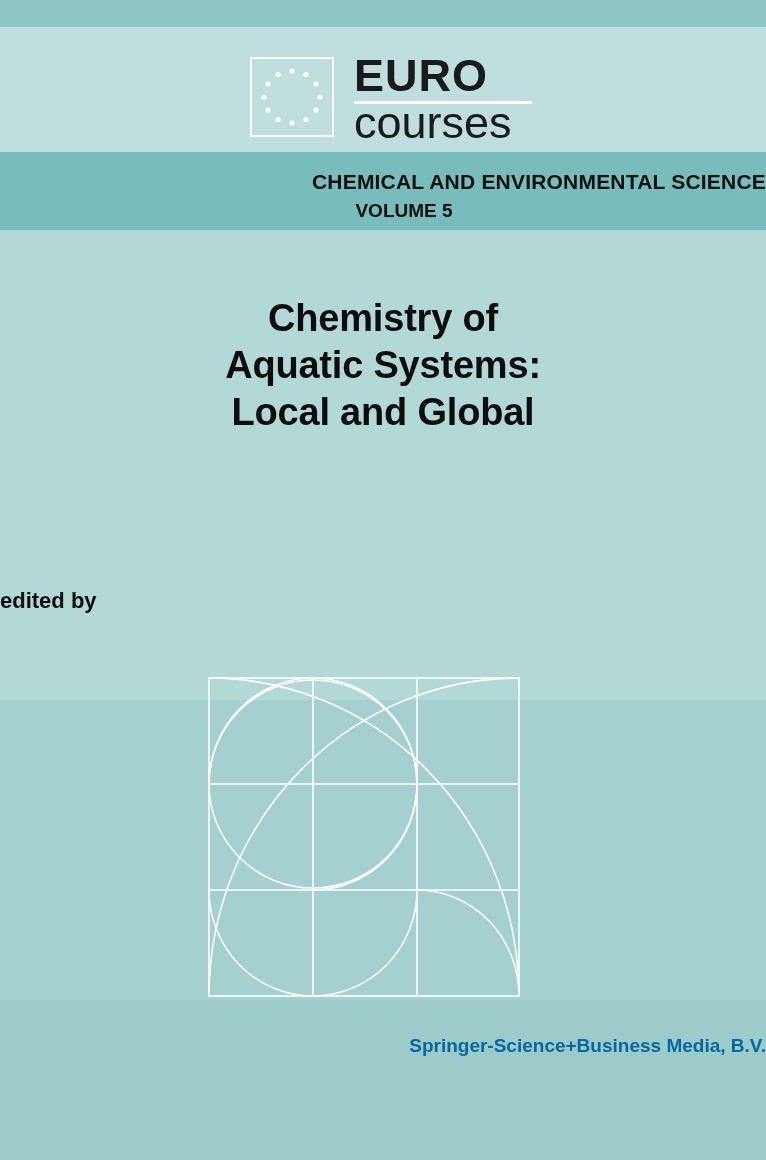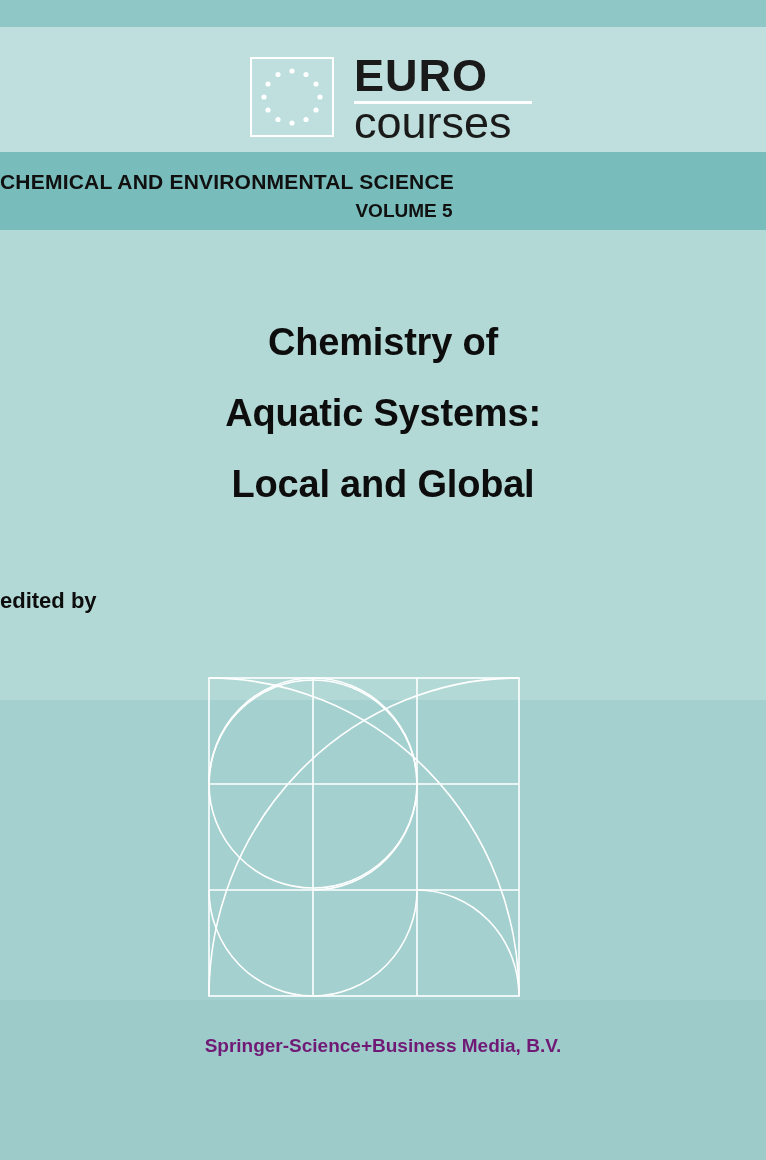--- a/index.html
+++ b/index.html
@@ -104,21 +104,21 @@
     line-height: 48px;
     letter-spacing: 0px;
   }
 
   
   .series-title {
     position: absolute;
     left: 0;
     top: 170px;
     width: 766px;
-    text-align: left;
+    text-align: right;
     font-size: 21px;
     font-weight: bold;
     color: #101010;
     letter-spacing: 0.2px;
   }
   .series-volume {
     position: absolute;
     left: 0;
     top: 200px;
     width: 766px;
@@ -135,21 +135,21 @@
     left: 63px;
     top: 295px;
     width: 640px;
     text-align: center;
     font-size: 38px;
     font-weight: bold;
     color: #0d0d0d;
     line-height: 47px;
     letter-spacing: -0.2px;
   }
-  .title div { white-space: nowrap; margin-top: 24px; }
+  .title div { white-space: nowrap; }
 
   
   .edited-by {
     position: absolute;
     left: 0;
     top: 588px;
     width: 766px;
     font-size: 22px;
     color: #0d0d0d;
     font-weight: bold;
@@ -173,24 +173,24 @@
     width: 322px;
     height: 330px;
   }
 
   
   .publisher {
     position: absolute;
     left: 0;
     top: 1035px;
     width: 766px;
-    text-align: center;
+    text-align: right;
     font-size: 19px;
     font-weight: bold;
-    color: #701a75;
+    color: #0369a1;
   }
 </style>
 </head>
 <body>
 
 <div class="cover">
 
   <div class="band-top"></div>
   <div class="band-logo"></div>
   <div class="band-series"></div>

